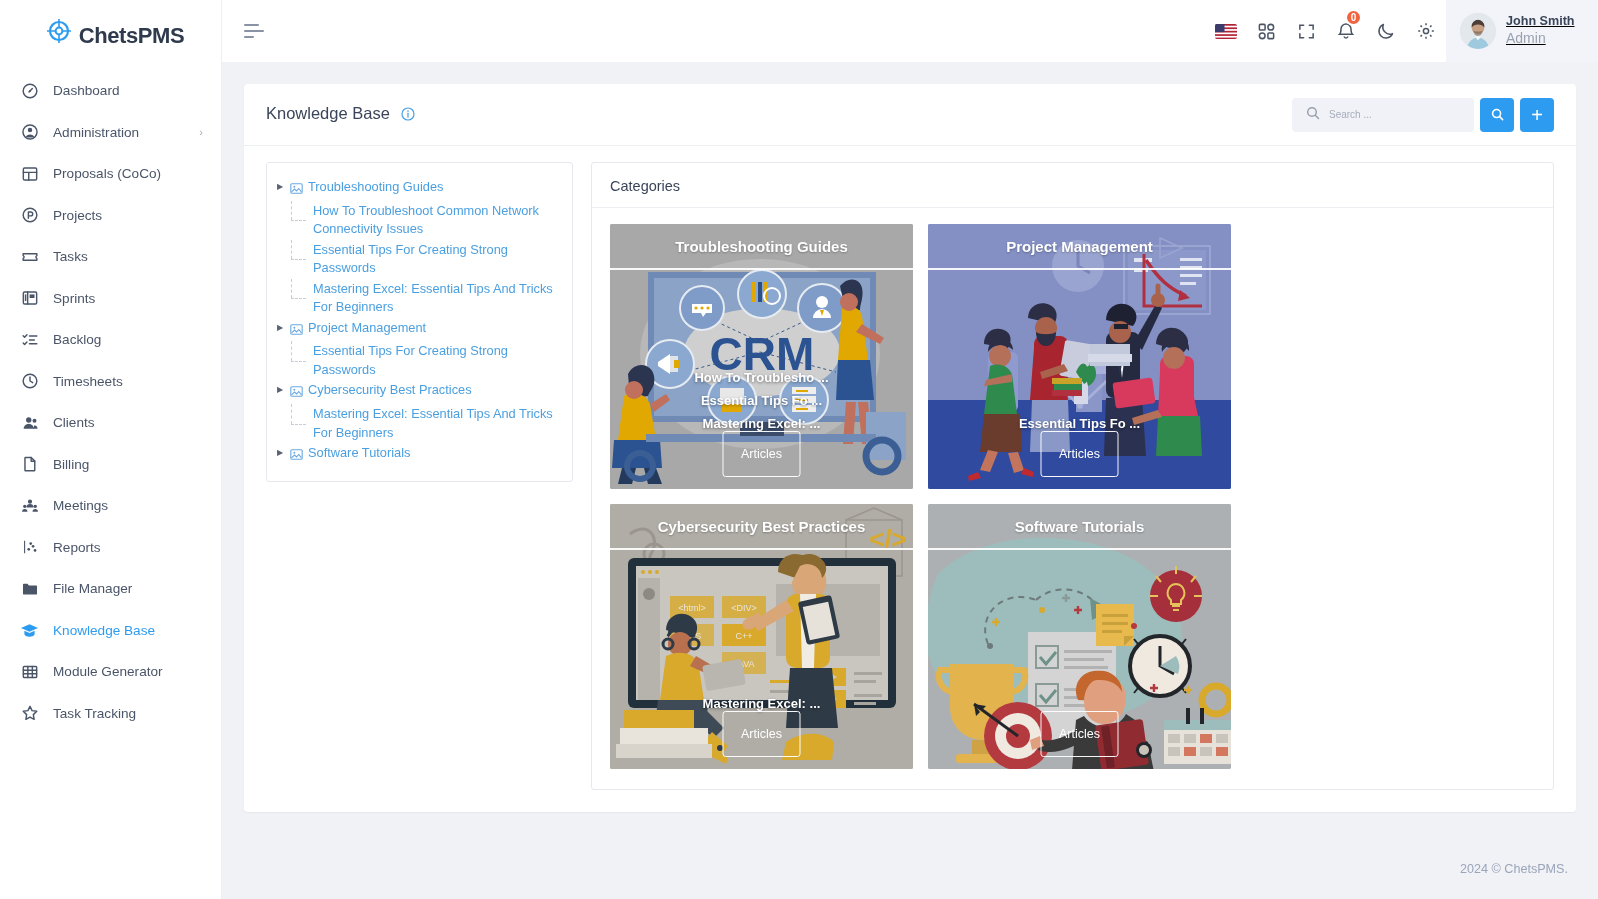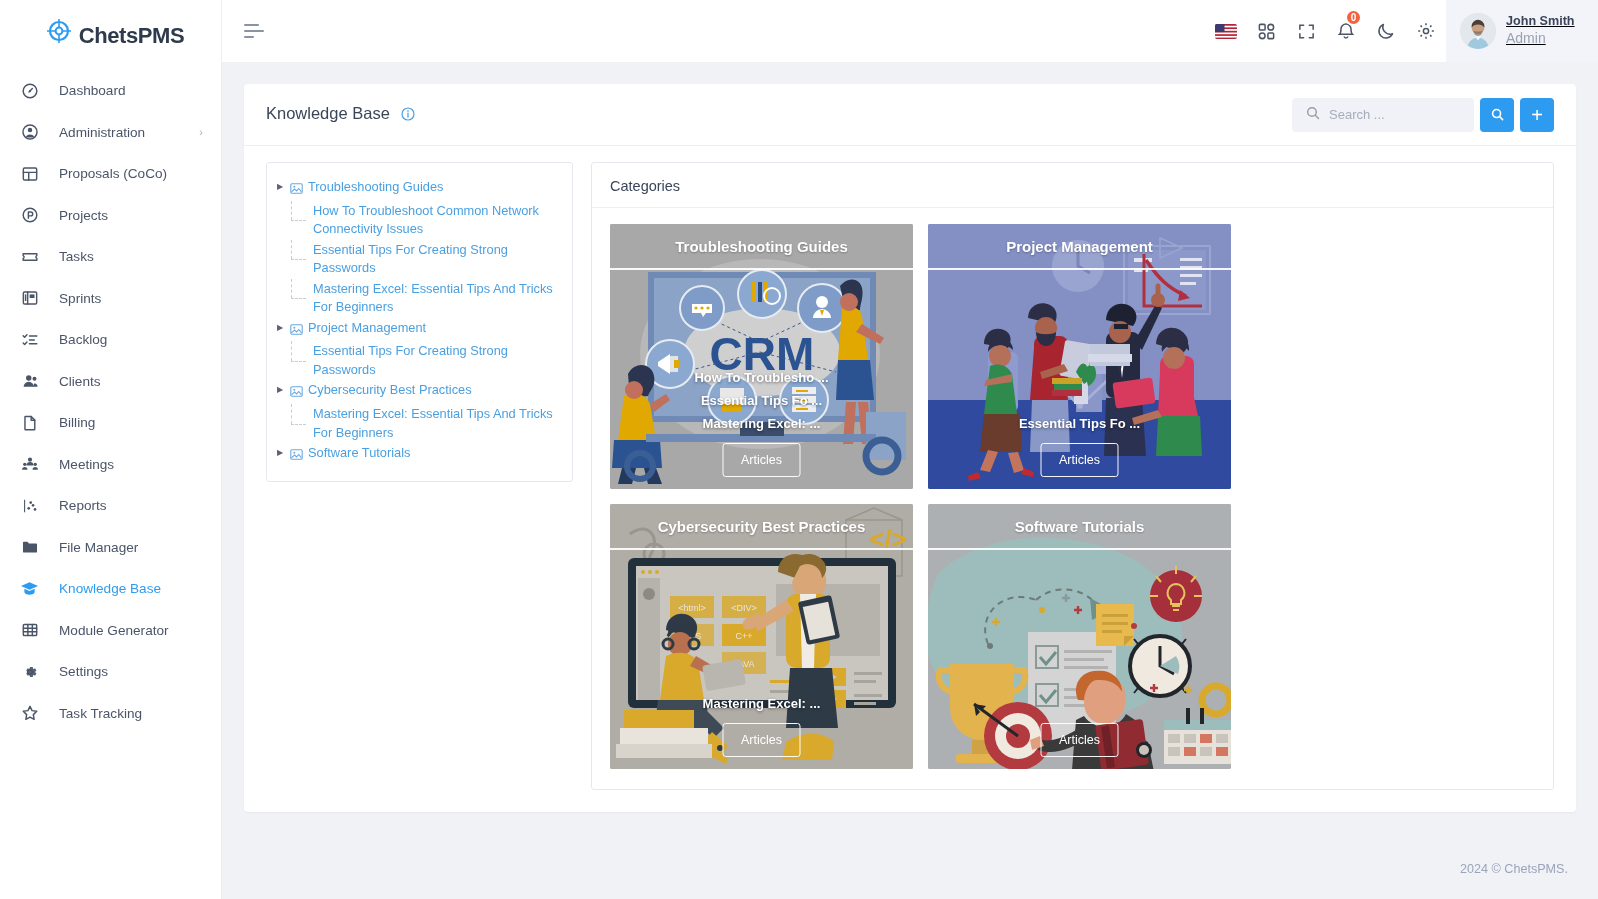--- a/index.html
+++ b/index.html
@@ -20,21 +20,21 @@
   }
   .brand {
     height: 62px; display: flex; align-items: center;
     justify-content: center; gap: 6px;
     padding-left: 8px;
   }
   .brand-logo { width: 28px; height: 28px; position: relative; flex: 0 0 28px; }
   .brand-text { font-size: 22px; font-weight: 700; color: #2f3a4d; letter-spacing: -0.4px; margin-top: 9px; }
   .nav { padding-top: 8px; display: flex; flex-direction: column; }
   .nav-item {
-    display: flex; align-items: center; gap: 20px;
+    display: flex; align-items: center; gap: 14px;
     height: 41.5px; padding: 0 18px 0 20px;
     color: #4a5568; font-size: 13.6px; cursor: pointer;
     position: relative;
   }
   .nav-item.active { color: #2d9cf0; }
   .nav-item .ico { width: 19px; height: 19px; flex: 0 0 19px;
      display: flex; align-items: center; justify-content: center; }
   .nav-item .ico svg { display: block; }
   .nav-label { white-space: nowrap; }
   .nav-caret { margin-left: auto; color: #a0aab8; font-size: 11px; line-height: 1; }
@@ -94,21 +94,21 @@
   .page-title { font-size: 16.5px; color: #3b4559; font-weight: 400; }
   .info-icon { margin-left: 7px; display: inline-block; vertical-align: -2px; }
   .head-right { margin-left: auto; display: flex; align-items: center; gap: 6px; }
   .search-wrap {
     display: flex; align-items: center; gap: 9px;
     background: #f1f2f7; border-radius: 4px; height: 34px;
     padding: 0 14px; width: 182px;
   }
   .search-wrap input {
     border: none; outline: none; background: transparent;
-    font-size: 13px; color: #5a6273; width: 100%;
+    font-size: 10px; color: #5a6273; width: 100%;
     font-family: "Liberation Sans", sans-serif;
   }
   .search-wrap input::placeholder { color: #a6adbb; }
   .btn-sq {
     width: 34px; height: 34px; border-radius: 4px; border: none;
     background: #2d9cf0; color: #fff; cursor: pointer;
     display: flex; align-items: center; justify-content: center;
   }
   .btn-plus { font-size: 20px; line-height: 1; font-weight: 300; }
 
@@ -159,21 +159,21 @@
   }
   .card-rule { position: absolute; left: 0; right: 0; top: 44px; height: 1.5px;
                background: rgba(255,255,255,.92); z-index: 3; }
   .card-links { position: absolute; left: 0; right: 0; bottom: 58px; z-index: 5;
                 display: flex; flex-direction: column; align-items: center; gap: 8px; }
   .card-link { color: #fff; font-size: 13px; font-weight: 700;
                text-shadow: 0 1px 3px rgba(0,0,0,.45); white-space: nowrap; }
   .card-btn {
     position: absolute; bottom: 12px; left: 50%; transform: translateX(-50%);
     z-index: 6; border: 1.5px solid rgba(255,255,255,.95); color: #fff;
-    background: transparent; border-radius: 3px; padding: 9px 18px;
+    background: transparent; border-radius: 3px; padding: 15px 18px;
     font-size: 12.5px; cursor: pointer; font-family: "Liberation Sans", sans-serif;
   }
 
   
   .footer { height: 60px; display: flex; align-items: center; justify-content: flex-end;
             padding-right: 30px; flex: 0 0 60px; }
   .footer-text { font-size: 12.6px; color: #9aa4bb; }
 </style>
 </head>
 <body>
@@ -253,20 +253,29 @@
         <div class="nav-item">
           <span class="ico">
             <svg width="18" height="18" viewBox="0 0 20 20" fill="none" stroke="currentColor" stroke-width="1.6" stroke-linecap="round" stroke-linejoin="round">
               <path d="M2.4 5.4l1.6 1.6 2.6-2.8M2.4 13.4L4 15l2.6-2.8M9.4 5.6h8.2M9.4 9.9h5.4M9.4 14.2h8.2"></path>
             </svg>
           </span>
           <span class="nav-label">Backlog</span>
         </div>
         <div class="nav-item">
           <span class="ico">
+            <svg width="18" height="18" viewBox="0 0 20 20" fill="none" stroke="currentColor" stroke-width="1.6" stroke-linecap="round" stroke-linejoin="round">
+              <circle cx="10" cy="10" r="7.6"></circle>
+              <path d="M10 5.6V10l3 1.8"></path>
+            </svg>
+          </span>
+          <span class="nav-label">Timesheets</span>
+        </div>
+        <div class="nav-item">
+          <span class="ico">
             <svg width="18" height="18" viewBox="0 0 20 20">
               <circle cx="8.6" cy="6.6" r="3" fill="currentColor"></circle>
               <path d="M2.9 16.4a5.7 5.7 0 0 1 11.4 0z" fill="currentColor"></path>
               <circle cx="15" cy="7.6" r="2.2" fill="currentColor"></circle>
               <path d="M13.2 16.4h5.2a4 4 0 0 0-3.4-4z" fill="currentColor"></path>
             </svg>
           </span>
           <span class="nav-label">Clients</span>
         </div>
         <div class="nav-item">
@@ -321,29 +330,20 @@
           <span class="nav-label">Knowledge Base</span>
         </div>
         <div class="nav-item">
           <span class="ico">
             <svg width="18" height="18" viewBox="0 0 20 20" fill="none" stroke="currentColor" stroke-width="1.6" stroke-linecap="round" stroke-linejoin="round">
               <rect x="2.6" y="3.8" width="14.8" height="12.4" rx="1"></rect>
               <path d="M2.6 8h14.8M2.6 12h14.8M7.6 3.8v12.4M12.6 3.8v12.4"></path>
             </svg>
           </span>
           <span class="nav-label">Module Generator</span>
-        </div>
-        <div class="nav-item">
-          <span class="ico">
-            <svg width="18" height="18" viewBox="0 0 20 20">
-              <path d="M10 6.5a3.5 3.5 0 1 0 0 7 3.5 3.5 0 0 0 0-7zm0 5.2a1.7 1.7 0 1 1 0-3.4 1.7 1.7 0 0 1 0 3.4z" fill="currentColor"></path>
-              <path d="M17.2 11.3l-1.5-.9a5.8 5.8 0 0 0 0-.8l1.5-.9-1.6-2.8-1.6.7a6 6 0 0 0-.7-.4l-.2-1.7H9.9l-.2 1.7a6 6 0 0 0-.7.4l-1.6-.7-1.6 2.8 1.5.9a5.8 5.8 0 0 0 0 .8l-1.5.9 1.6 2.8 1.6-.7c.2.2.5.3.7.4l.2 1.7h3.2l.2-1.7c.2-.1.5-.2.7-.4l1.6.7z" fill="currentColor" opacity=".92"></path>
-            </svg>
-          </span>
-          <span class="nav-label">Settings</span>
         </div>
         <div class="nav-item">
           <span class="ico">
             <svg width="18" height="18" viewBox="0 0 20 20" fill="none" stroke="currentColor" stroke-width="1.6" stroke-linecap="round" stroke-linejoin="round">
               <path d="M10 2.6l2.3 4.8 5.2.7-3.8 3.7.9 5.2-4.6-2.5-4.6 2.5.9-5.2L2.5 8.1l5.2-.7z"></path>
             </svg>
           </span>
           <span class="nav-label">Task Tracking</span>
         </div>
       </nav>

